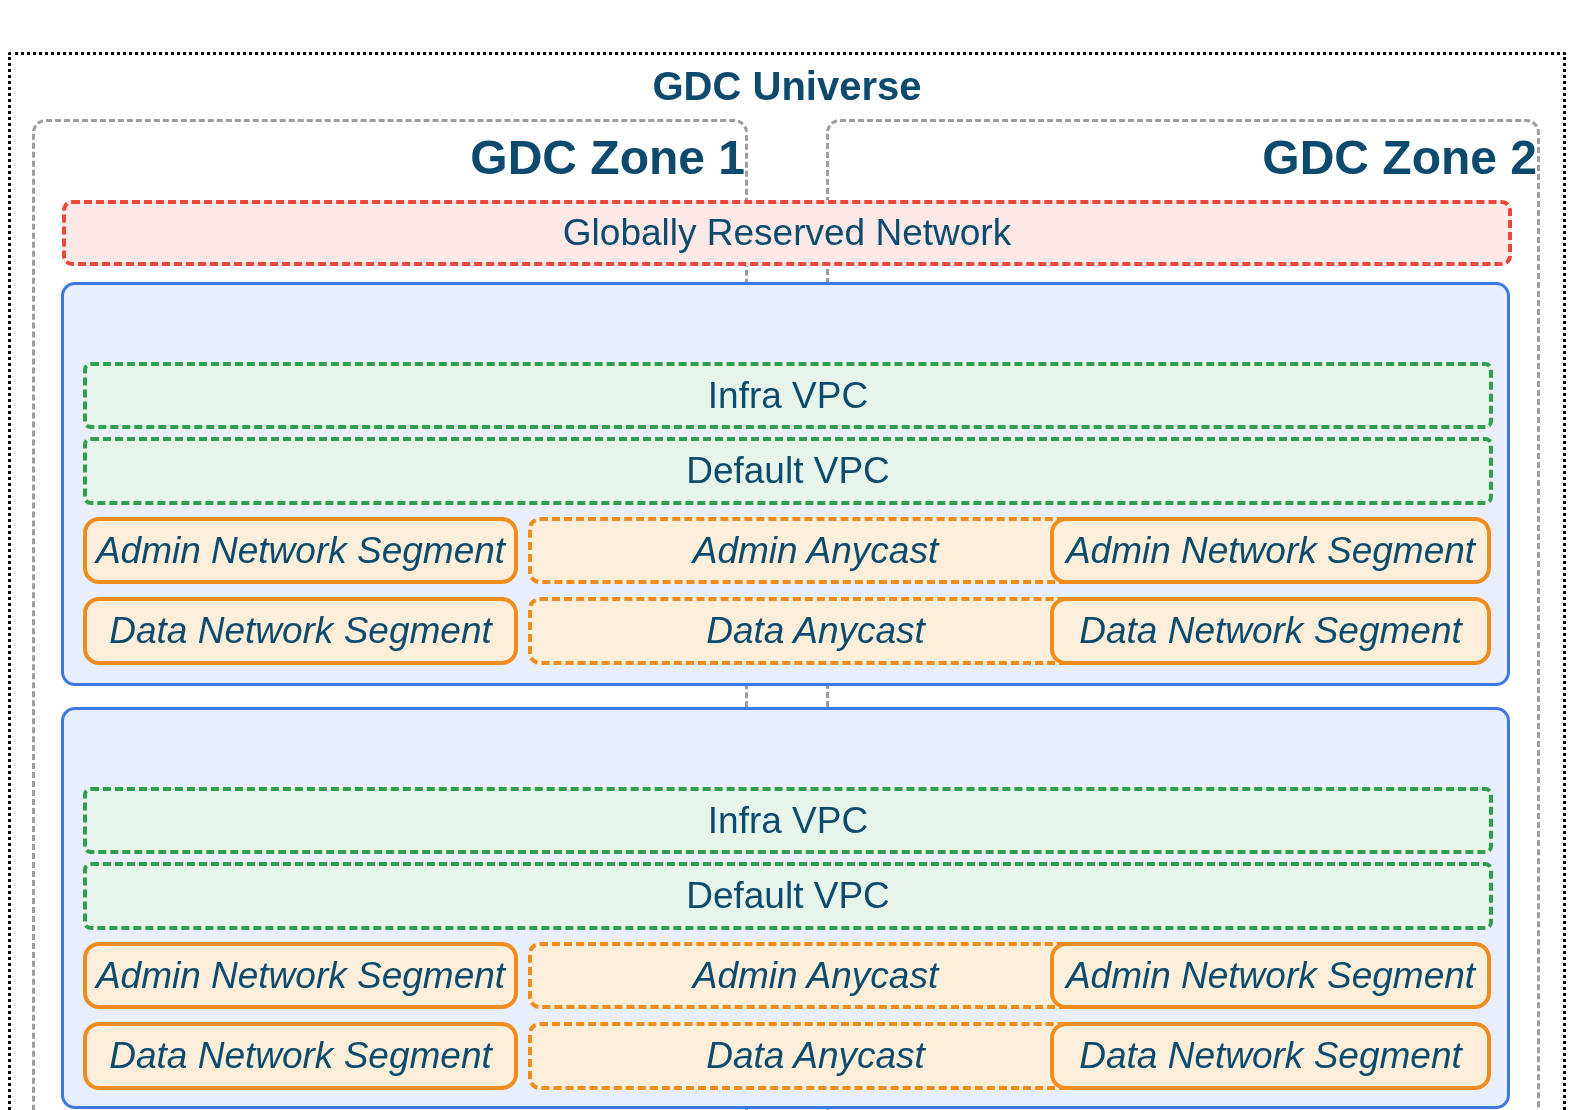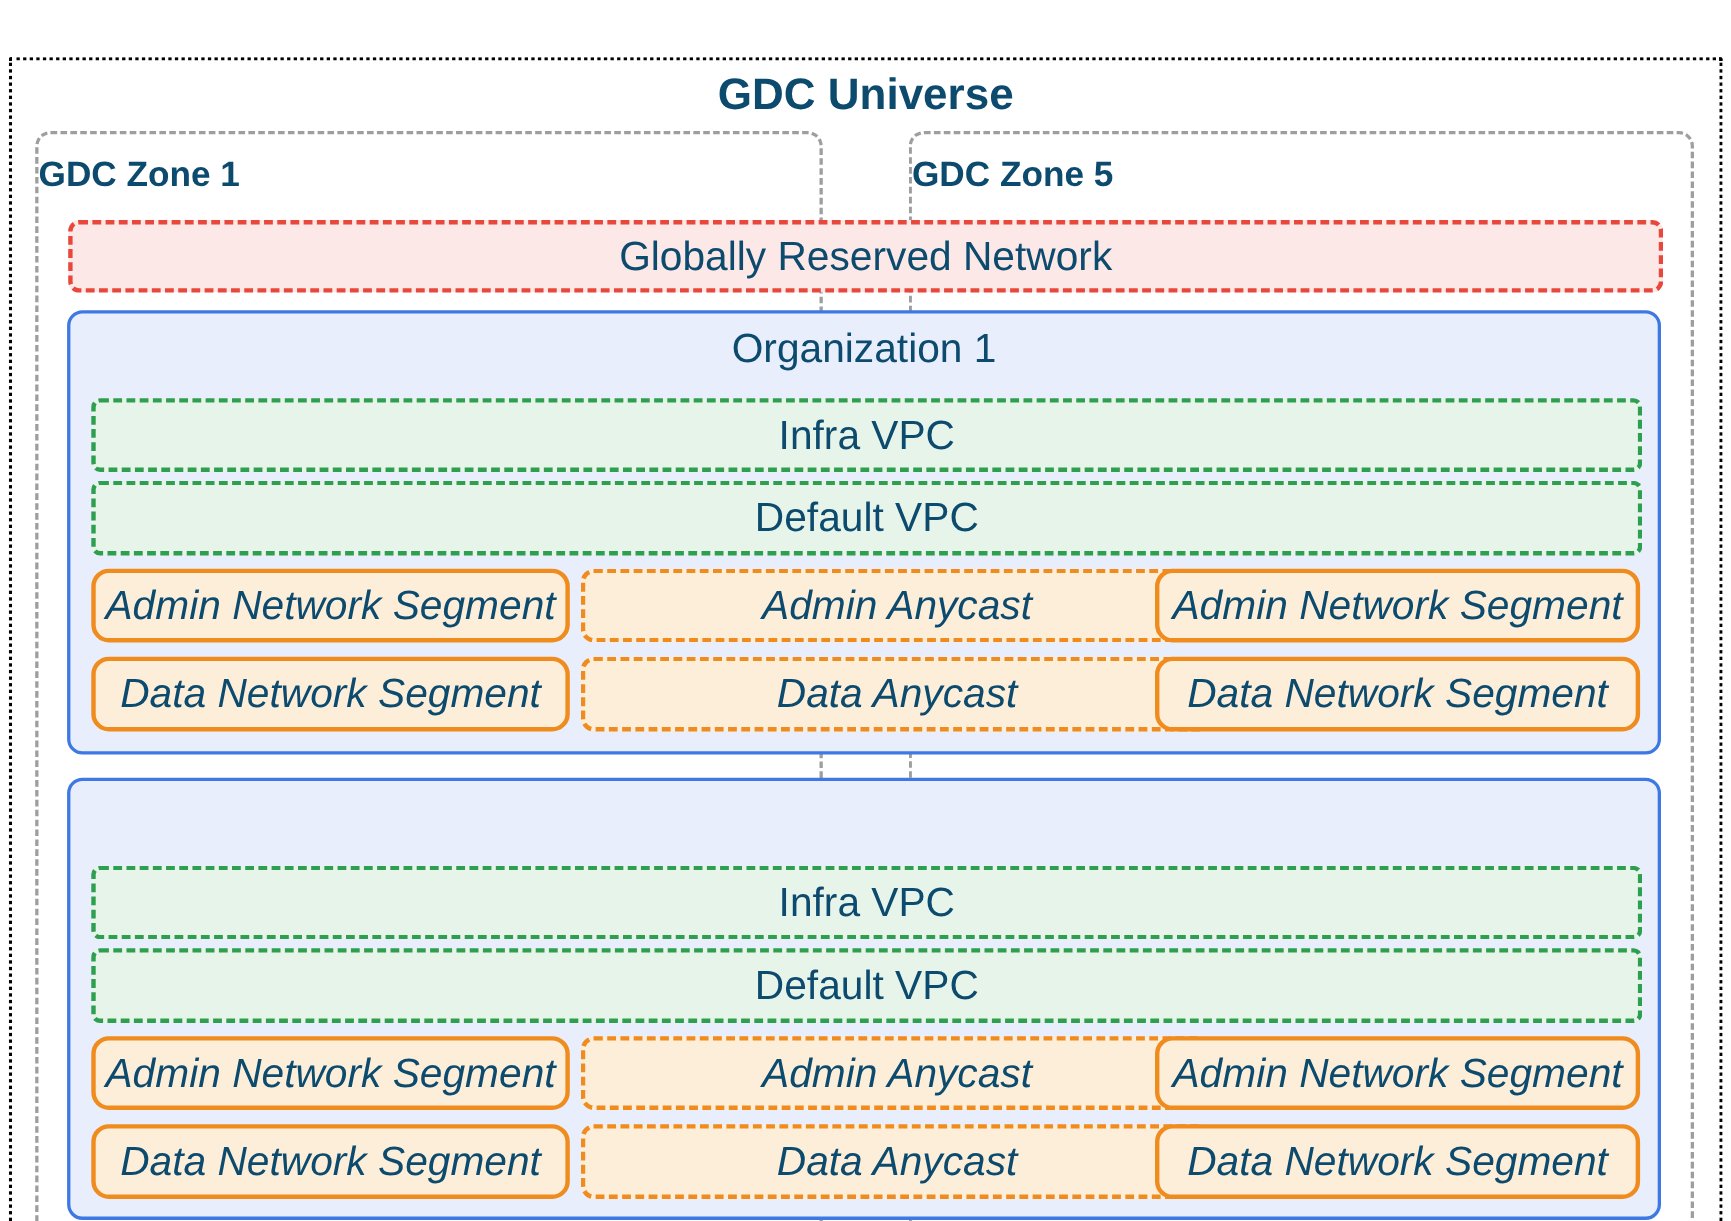--- a/index.html
+++ b/index.html
@@ -37,23 +37,23 @@
   
   .zone {
     top: 75px; height: 1012px;
     border: 3px dashed #9e9e9e;
     border-radius: 14px;
   }
   .zone1 { left: 32px; width: 716px; }
   .zone2 { left: 826px; width: 714px; }
   .zone-title {
     width: 100%;
-    text-align: left;
+    text-align: right;
     padding-top: 14px;
-    font-size: 32px;
+    font-size: 48px;
     font-weight: bold;
     line-height: 44px;
   }
 
   
   .reserved {
     left: 62px; top: 156px; width: 1450px; height: 66px;
     background: #fce8e6;
     border: 4px dashed #e8473b;
     border-radius: 10px;
@@ -113,29 +113,28 @@
 <div class="canvas">
 
   <div class="abs universe">
     <div class="universe-title">GDC Universe</div>
   </div>
 
   <div class="abs zone zone1">
     <div class="zone-title">GDC Zone 1</div>
   </div>
   <div class="abs zone zone2">
-    <div class="zone-title">GDC Zone 5</div>
+    <div class="zone-title">GDC Zone 2</div>
   </div>
 
   <div class="abs reserved">
     <span class="box-label">Globally Reserved Network</span>
   </div>
 
   <div class="abs org org1">
-    <div class="abs org-title">Organization 1</div>
 
     <div class="abs vpc vpc-infra">
       <span class="box-label">Infra VPC</span>
     </div>
     <div class="abs vpc vpc-default">
       <span class="box-label">Default VPC</span>
     </div>
 
     <div class="abs seg seg-solid row1 pos-left">
       <span class="box-label">Admin Network Segment</span>

